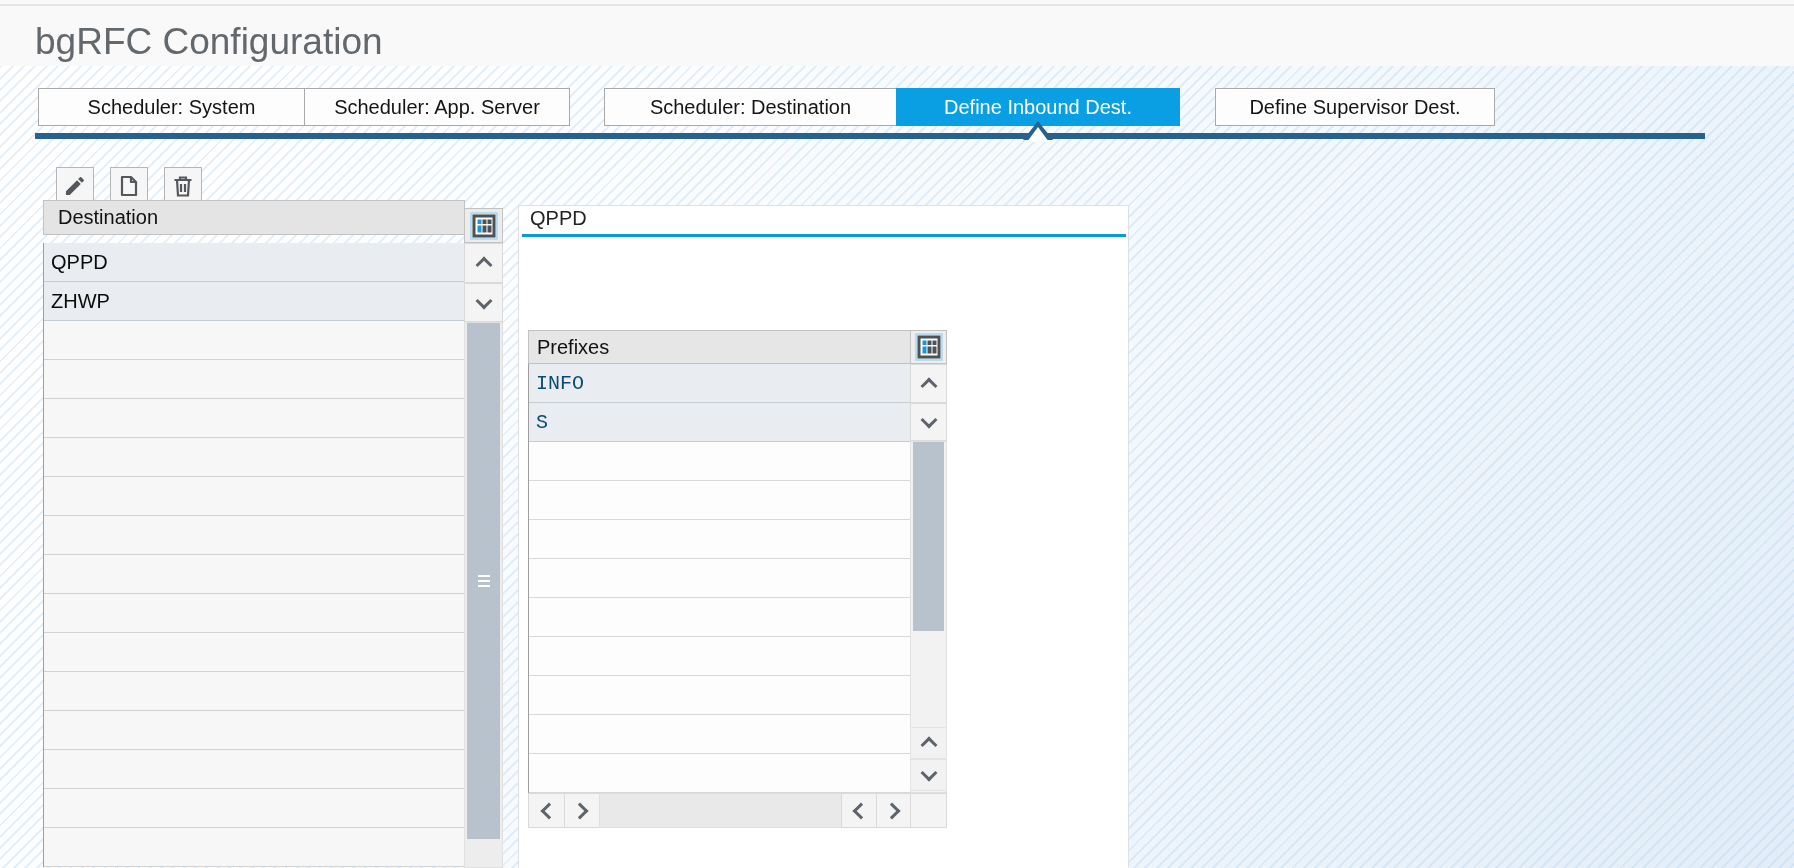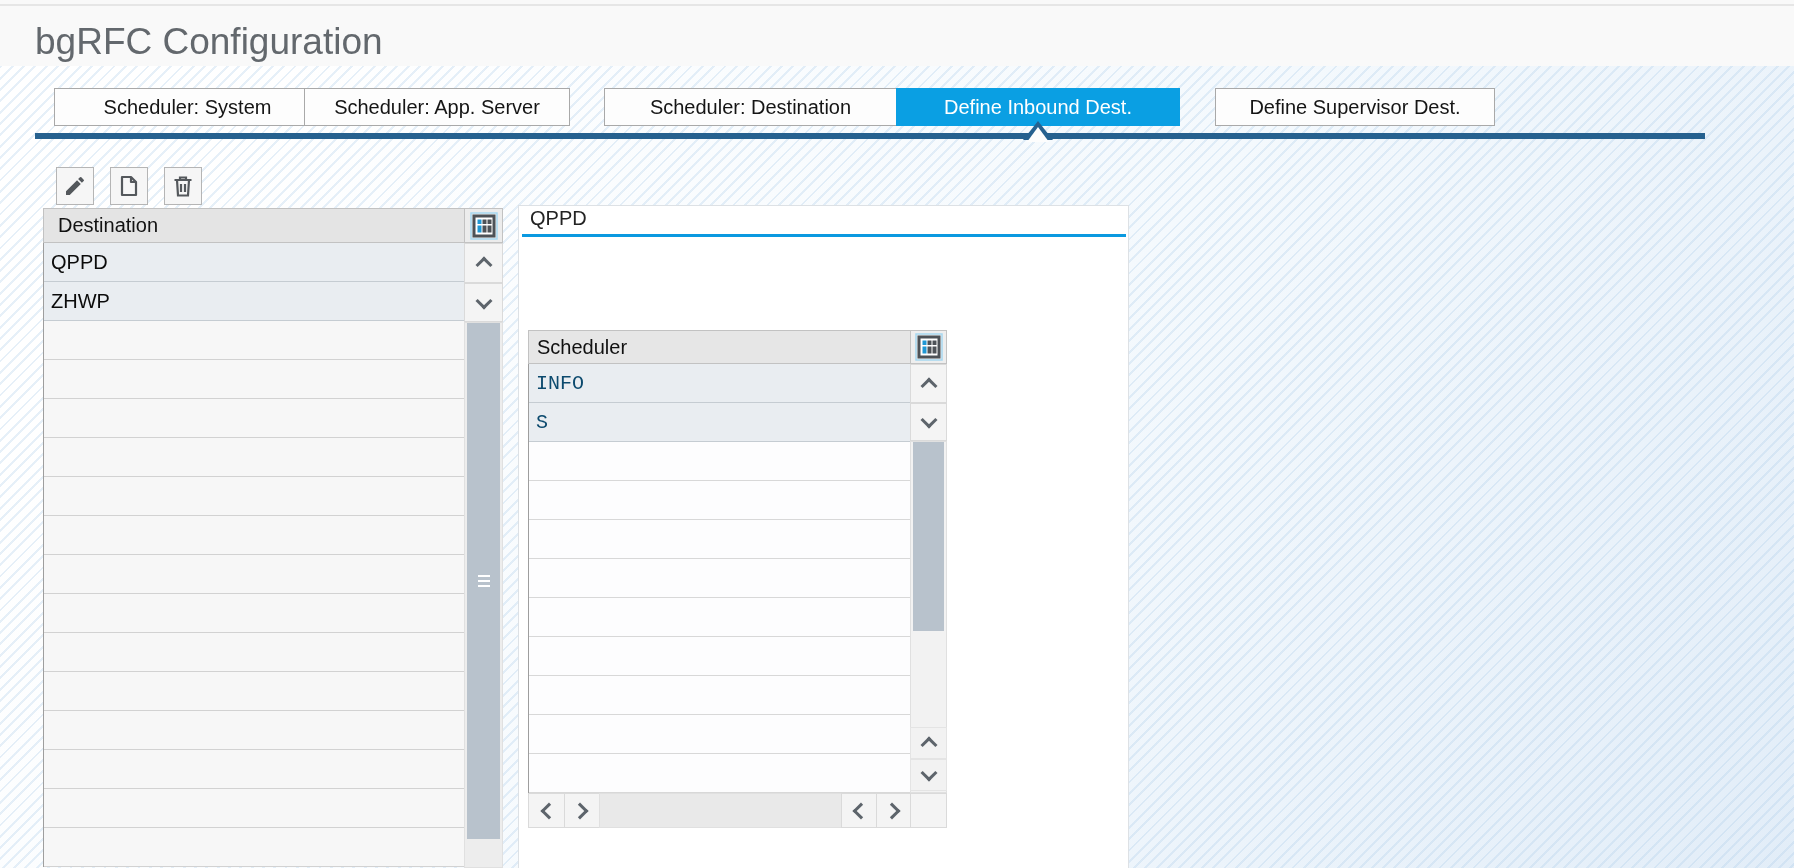--- a/index.html
+++ b/index.html
@@ -69,21 +69,21 @@
 </head>
 <body>
 
 <div class="canvas">
   <div class="topline"></div>
   <div class="titlebar">
     <div class="apptitle">bgRFC Configuration</div>
   </div>
   <div class="stripes"></div>
 
-  <div class="tab" style="left:54px;width:267px;">Scheduler: System</div>
+  <div class="tab" style="left:38px;width:267px;">Scheduler: System</div>
   <div class="tab" style="left:304px;width:266px;">Scheduler: App. Server</div>
   <div class="tab" style="left:604px;width:293px;">Scheduler: Destination</div>
   <div class="tab active" style="left:896px;width:284px;">Define Inbound Dest.</div>
   <div class="tab" style="left:1215px;width:280px;text-align:right;">Define Supervisor Dest.</div>
   <div class="tabline"></div>
   <div class="notch-outer"></div>
   <div class="notch-inner"></div>
 
   <div class="toolbtn" style="left:56px;">
     <span>
@@ -101,21 +101,21 @@
     </span>
   </div>
   <div class="toolbtn" style="left:164px;">
     <span>
       <svg width="24" height="24" viewBox="0 0 24 24">
           <path fill="none" stroke="#54585c" stroke-width="2.2" d="M3.5 6h17M9 6V3.5h6V6M6 6l1 15.5h10L18 6M10 10v8M14 10v8"></path>
         </svg>
     </span>
   </div>
 
-  <div class="thead" style="left:43px;top:208px;width:422px;height:35px;padding-left:14px;">Destination</div>
+  <div class="thead" style="left:43px;top:200px;width:422px;height:35px;padding-left:14px;">Destination</div>
   <div class="iconcell" style="left:464px;top:208px;width:39px;height:35px;">
     <span>
       <svg width="28" height="28" viewBox="0 0 28 28">
         <rect x="1" y="1" width="26" height="26" fill="none" stroke="#a7d7f0" stroke-width="1.5"></rect>
         <rect x="4" y="4" width="20" height="20" fill="#fff" stroke="#4d5257" stroke-width="3"></rect>
         <rect x="7.5" y="7.5" width="4" height="4.5" fill="#1f97d4"></rect>
           <rect x="7.5" y="13.5" width="4" height="7" fill="#1f97d4"></rect>
         <rect x="12.5" y="7.5" width="4" height="4.5" fill="#4d5257"></rect>
           <rect x="12.5" y="13.5" width="4" height="7" fill="#4d5257"></rect>
         <rect x="17.5" y="7.5" width="4" height="4.5" fill="#4d5257"></rect>
@@ -150,21 +150,21 @@
   <div class="strack" style="left:464px;top:322px;width:39px;height:546px;">
     <div class="thumb" style="top:0;height:516px;">
       <span class="grip"></span>
     </div>
   </div>
 
   <div class="panel"></div>
   <div class="paneltitle">QPPD</div>
   <div class="panelrule"></div>
 
-  <div class="thead" style="left:528px;top:330px;width:383px;height:34px;padding-left:8px;background:#e6e6e6;">Scheduler</div>
+  <div class="thead" style="left:528px;top:330px;width:383px;height:34px;padding-left:8px;background:#e6e6e6;">Prefixes</div>
   <div class="iconcell" style="left:910px;top:330px;width:37px;height:34px;background:#eee;">
     <span>
       <svg width="28" height="28" viewBox="0 0 28 28">
         <rect x="1" y="1" width="26" height="26" fill="none" stroke="#a7d7f0" stroke-width="1.5"></rect>
         <rect x="4" y="4" width="20" height="20" fill="#fff" stroke="#4d5257" stroke-width="3"></rect>
         <rect x="7.5" y="7.5" width="4" height="4.5" fill="#1f97d4"></rect>
           <rect x="7.5" y="13.5" width="4" height="7" fill="#1f97d4"></rect>
         <rect x="12.5" y="7.5" width="4" height="4.5" fill="#4d5257"></rect>
           <rect x="12.5" y="13.5" width="4" height="7" fill="#4d5257"></rect>
         <rect x="17.5" y="7.5" width="4" height="4.5" fill="#4d5257"></rect>

